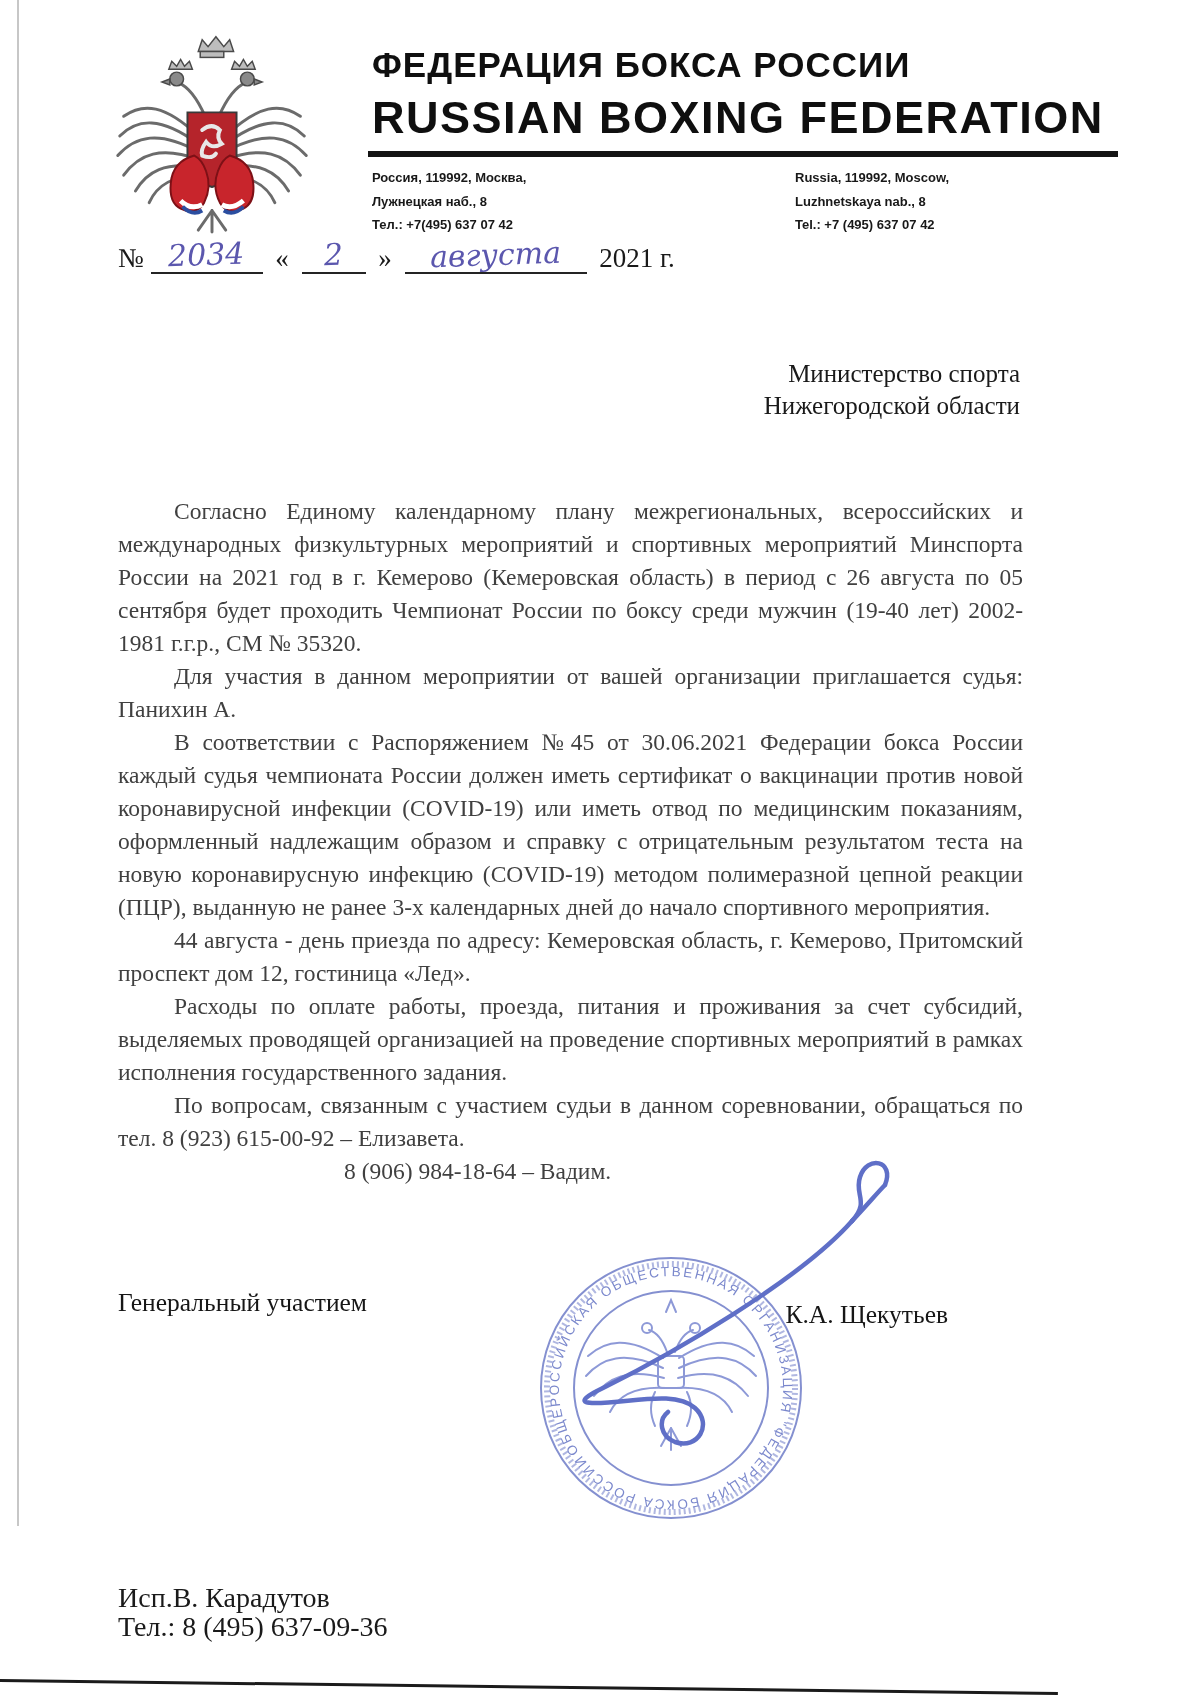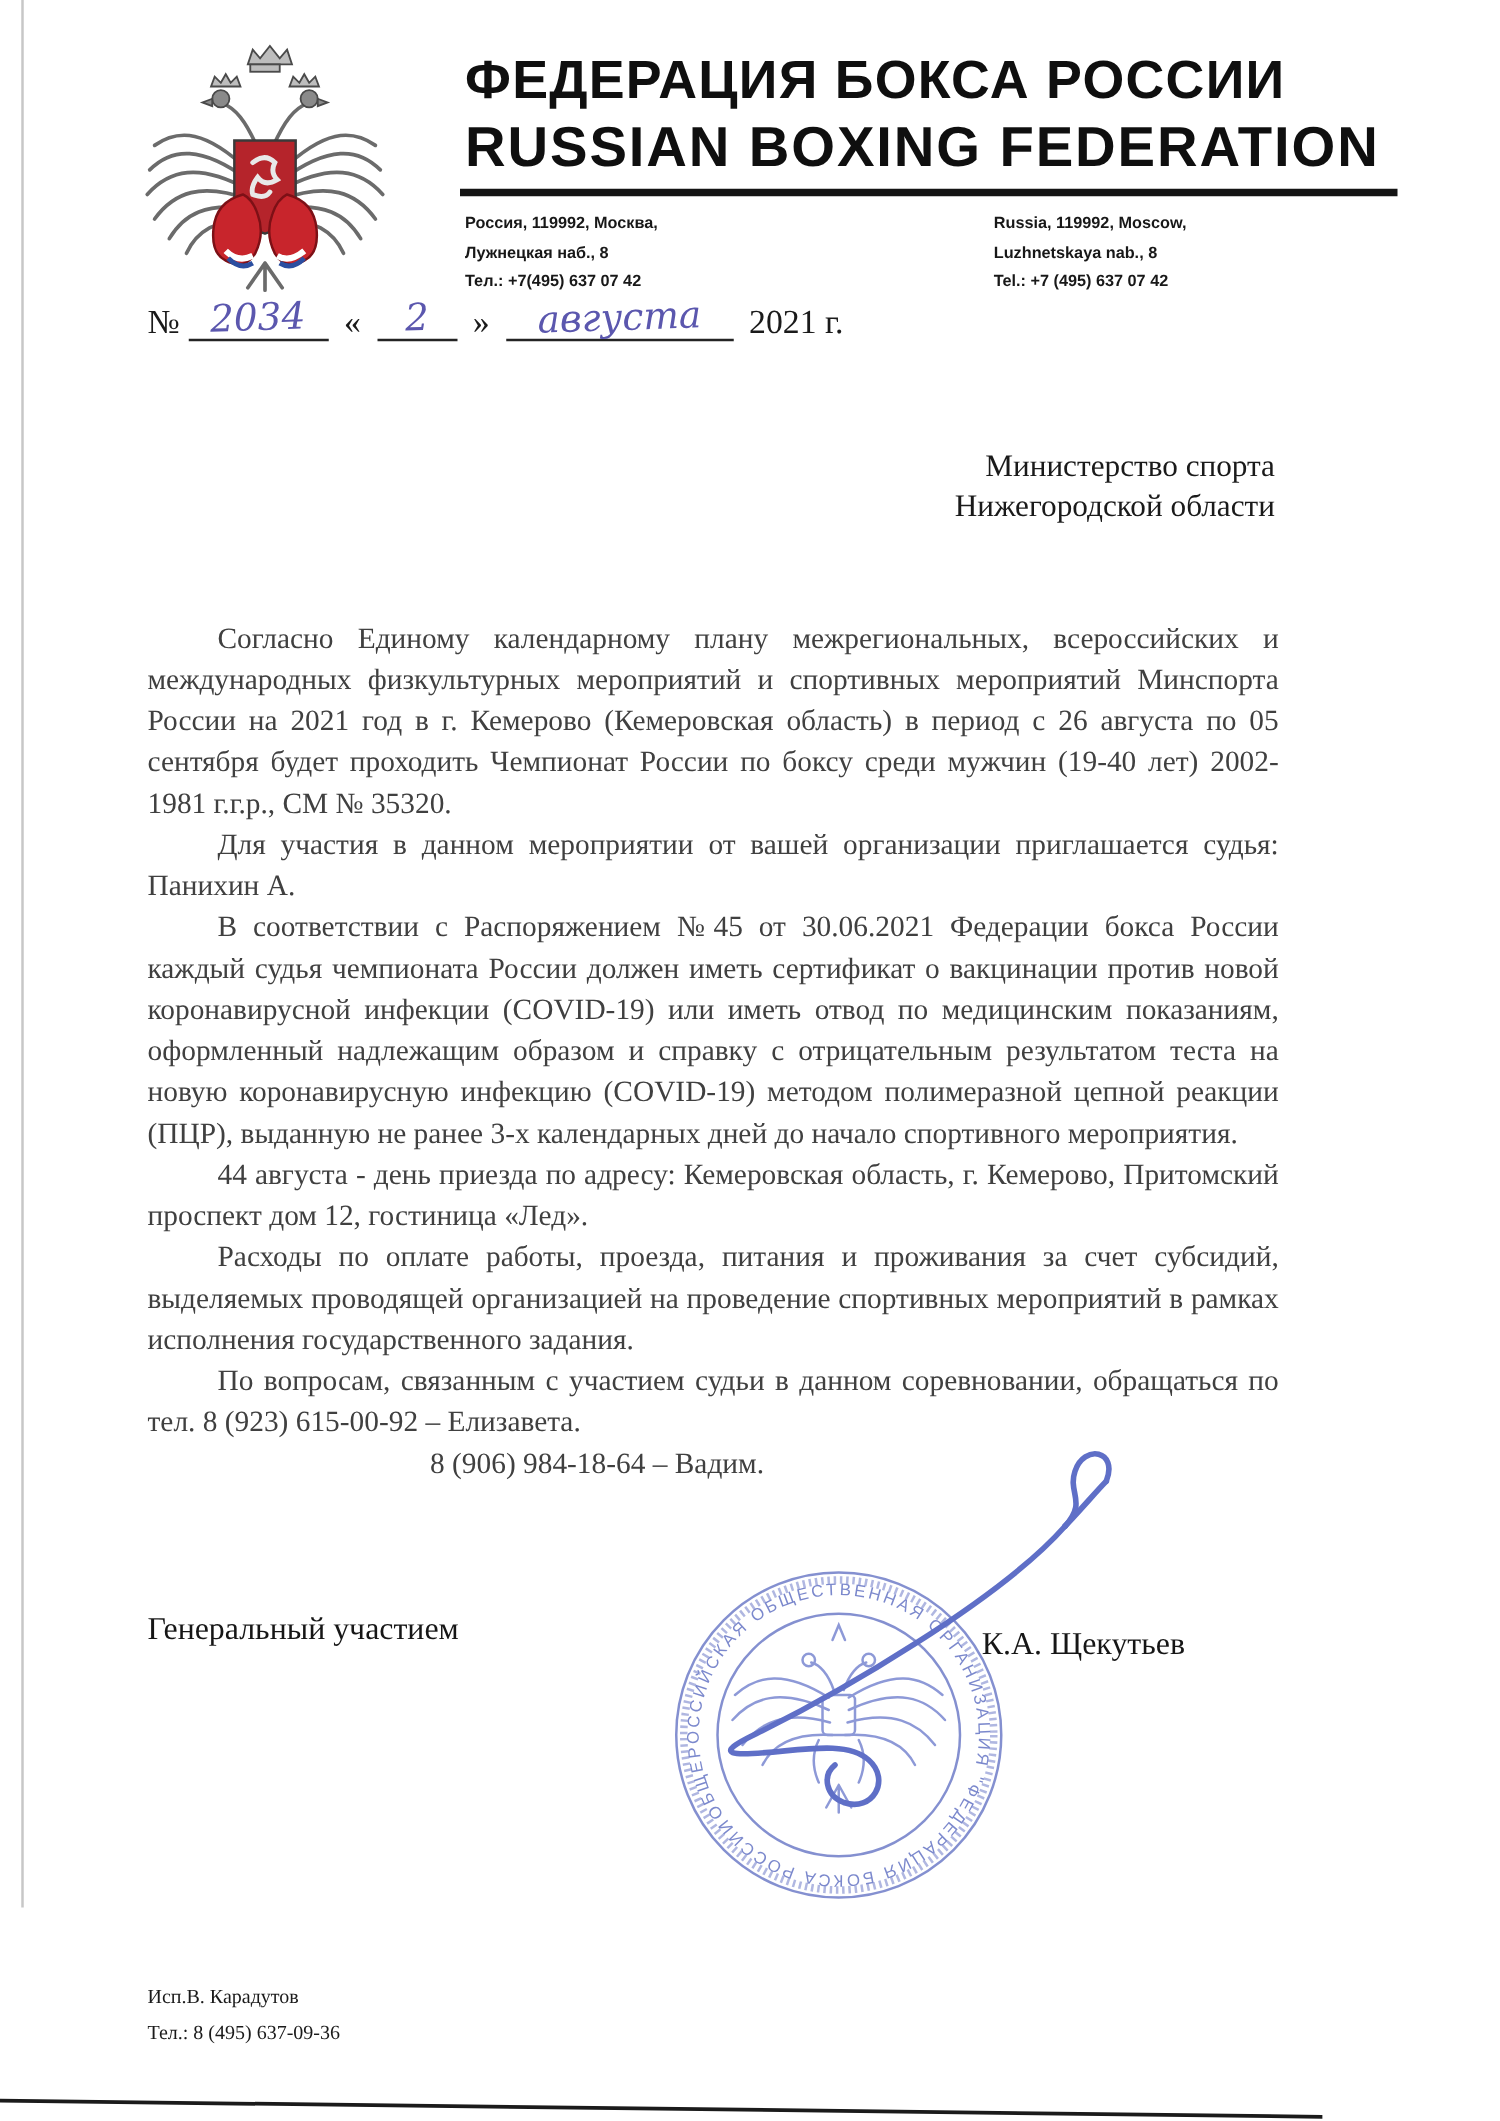--- a/index.html
+++ b/index.html
@@ -9,21 +9,21 @@
   }
   
   .scan-left-line { position:absolute; left:17px; top:0; width:2px; height:1526px; background:#c7c7c7; }
   .scan-bottom-line { position:absolute; left:0; top:1679px; width:1058px; height:3px; background:#1b1b1b;
     transform:rotate(0.7deg); transform-origin:0 0; }
 
   
   .emblem { position:absolute; left:104px; top:26px; width:216px; height:212px; }
   .titles { position:absolute; left:372px; top:38px; width:752px;
     font-family:"Liberation Sans", sans-serif; font-weight:bold; color:#0f0f0f; }
-  .title-ru { font-size:43px; line-height:53px; letter-spacing:1px; white-space:nowrap; }
+  .title-ru { font-size:35px; line-height:53px; letter-spacing:1px; white-space:nowrap; }
   .title-en { font-size:45px; line-height:53px; letter-spacing:1.5px; white-space:nowrap; }
   .header-rule { position:absolute; left:368px; top:151px; width:750px; height:6px; background:#141414; }
   .addr { position:absolute; top:166px; font-family:"Liberation Sans", sans-serif; font-weight:bold;
     font-size:13px; line-height:23.5px; color:#181818; }
   .addr-ru { left:372px; } .addr-en { left:795px; }
 
   
   .ref-line { position:absolute; left:118px; top:240px; font-size:27px; color:#1a1a1a; white-space:nowrap; }
   .ref-line .slot { display:inline-block; border-bottom:2px solid #242424; text-align:center; vertical-align:bottom; }
   .slot-number { width:112px; }
@@ -46,21 +46,21 @@
 
   
   .sig-row { position:absolute; left:118px; top:1288px; width:904px; display:flex;
     justify-content:space-between; font-size:25.5px; color:#161616; }
   .sig-name { padding-right:74px; margin-top:12px; }
 
   
   .stamp-wrap { position:absolute; left:470px; top:1140px; width:460px; height:400px; }
 
   
-  .footer { position:absolute; left:118px; top:1583px; font-size:16px; line-height:29px; color:#1a1a1a; }
+  .footer { position:absolute; left:118px; top:1583px; font-size:28px; line-height:29px; color:#1a1a1a; }
 </style>
 </head>
 <body>
 
 <div class="page">
 
   <div class="scan-left-line"></div>
   <div class="scan-bottom-line"></div>
 
   <svg class="emblem" viewBox="0 0 220 216">

